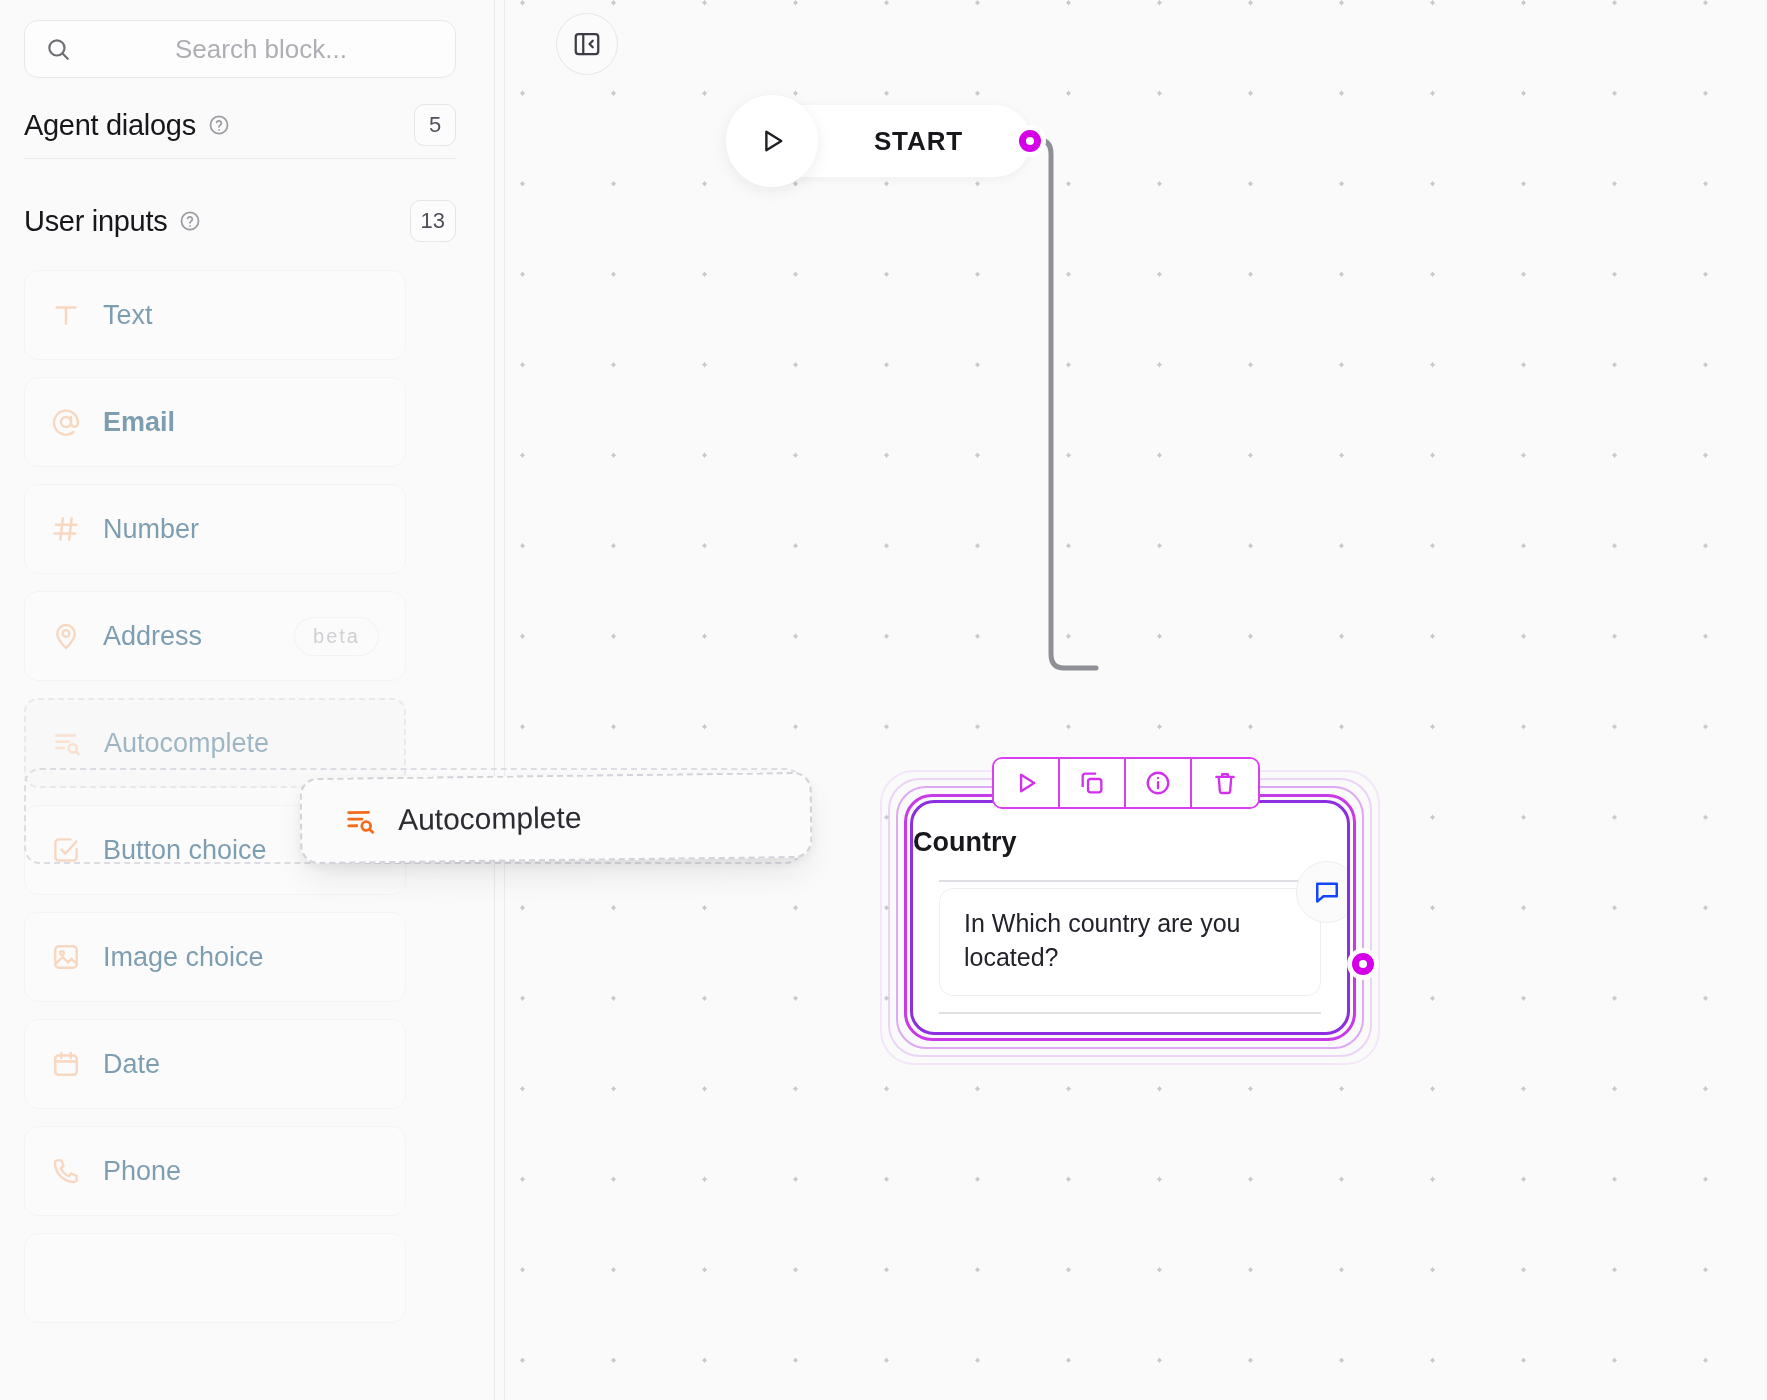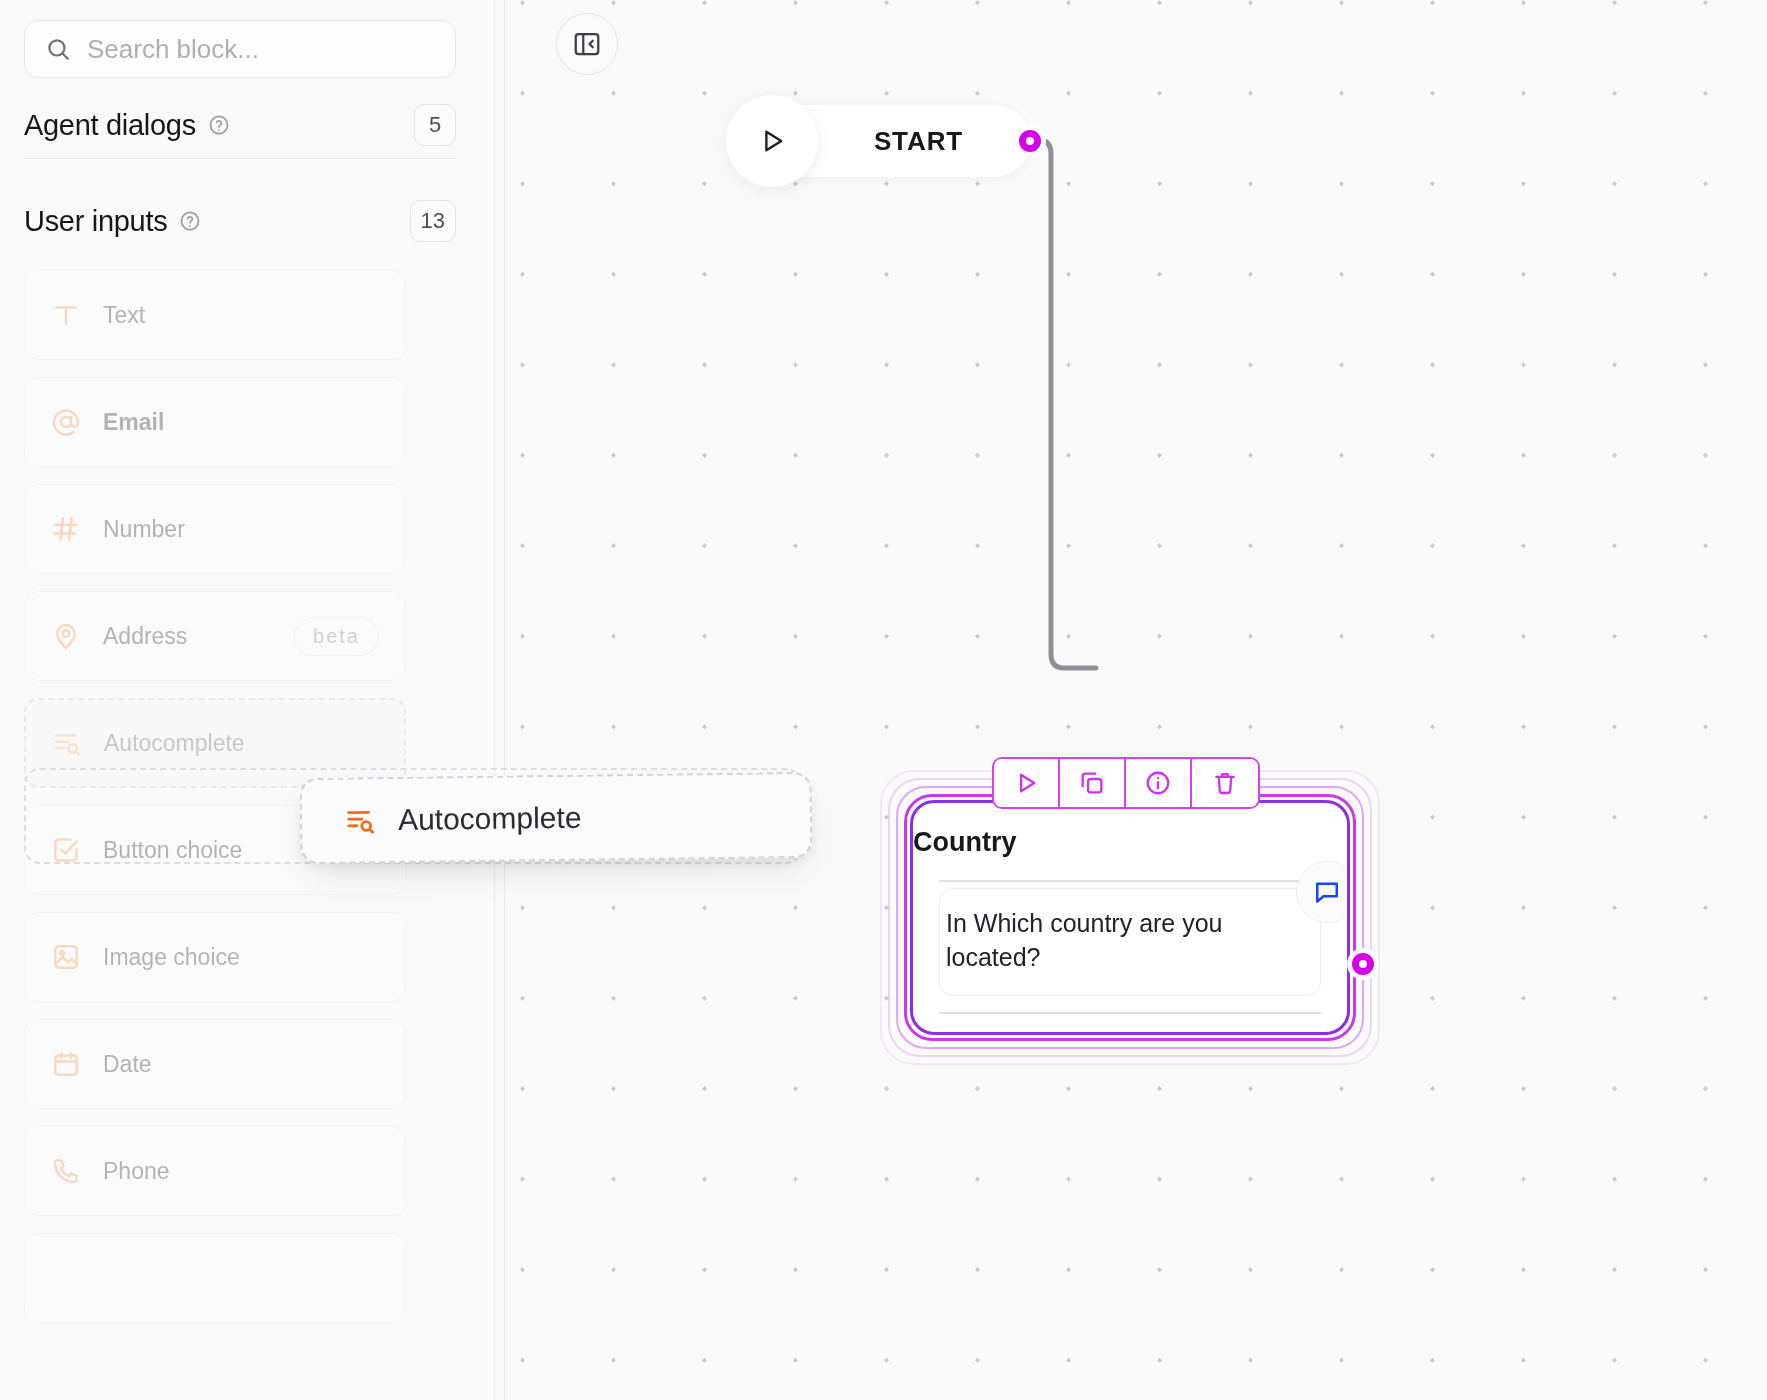--- a/index.html
+++ b/index.html
@@ -29,20 +29,21 @@
     display: flex; align-items: center;
     padding: 0 20px;
     gap: 16px;
   }
   .search-icon { width: 26px; height: 26px; flex: 0 0 26px; color: #6f6f76; }
   .search-input {
     border: 0; outline: 0; background: transparent;
     font-family: "Liberation Sans", sans-serif;
     font-size: 26px; color: #a16207;
     width: 100%;
+    text-align: center;
   }
   .search-input::placeholder { color: #aeaeb4; }
 
   .section-head {
     position: absolute; left: 24px; width: 432px;
     display: flex; align-items: center;
   }
   .section-head .title {
     font-size: 29px; font-weight: 400; color: #17171b;
     letter-spacing: -0.3px;
@@ -69,21 +70,21 @@
     position: absolute; left: 24px; width: 382px; height: 90px;
     background: #fdfdfd;
     border: 1px solid #eeeef2;
     border-radius: 14px;
     display: flex; align-items: center;
     padding: 0 26px;
     gap: 22px;
     opacity: 0.52;
   }
   .block-item .bicon { width: 30px; height: 30px; flex: 0 0 30px; color: #f7b98c; }
-  .block-item .blabel { font-size: 23px; color: #737373; white-space: nowrap; }
+  .block-item .blabel { font-size: 27px; color: #0c4a6e; white-space: nowrap; }
   .beta-pill {
     margin-left: auto;
     border: 1px solid #ebebef; border-radius: 999px;
     background: #fdfdfd;
     padding: 7px 18px;
     font-size: 20px; color: #a9a9b2;
     letter-spacing: 2px;
   }
   
   .block-item.drag-origin {
@@ -208,21 +209,21 @@
     text-align: left;
     font-size: 27px; font-weight: 700; color: #17171c;
   }
   .node-sep { margin: 22px 26px 0; height: 2px; background: #e0e0e4; }
   .node-field {
     position: relative;
     margin: 6px 26px 0;
     min-height: 108px;
     border: 1px solid #eeeef2;
     border-radius: 14px;
-    padding: 18px 70px 18px 6px;
+    padding: 18px 70px 18px 24px;
     font-size: 25px; line-height: 1.34; color: #22222a;
   }
   .chat-fab {
     position: absolute; right: -38px; top: -28px;
     width: 62px; height: 62px; border-radius: 50%;
     background: #fbfbfb; border: 1px solid #ededf1;
     display: flex; align-items: center; justify-content: center;
   }
   .chat-fab svg { width: 30px; height: 30px; color: #1347ff; }
   .node-sep-bottom { position:absolute; left:26px; right:26px; bottom: 18px; height:2px; background:#e0e0e4; }

